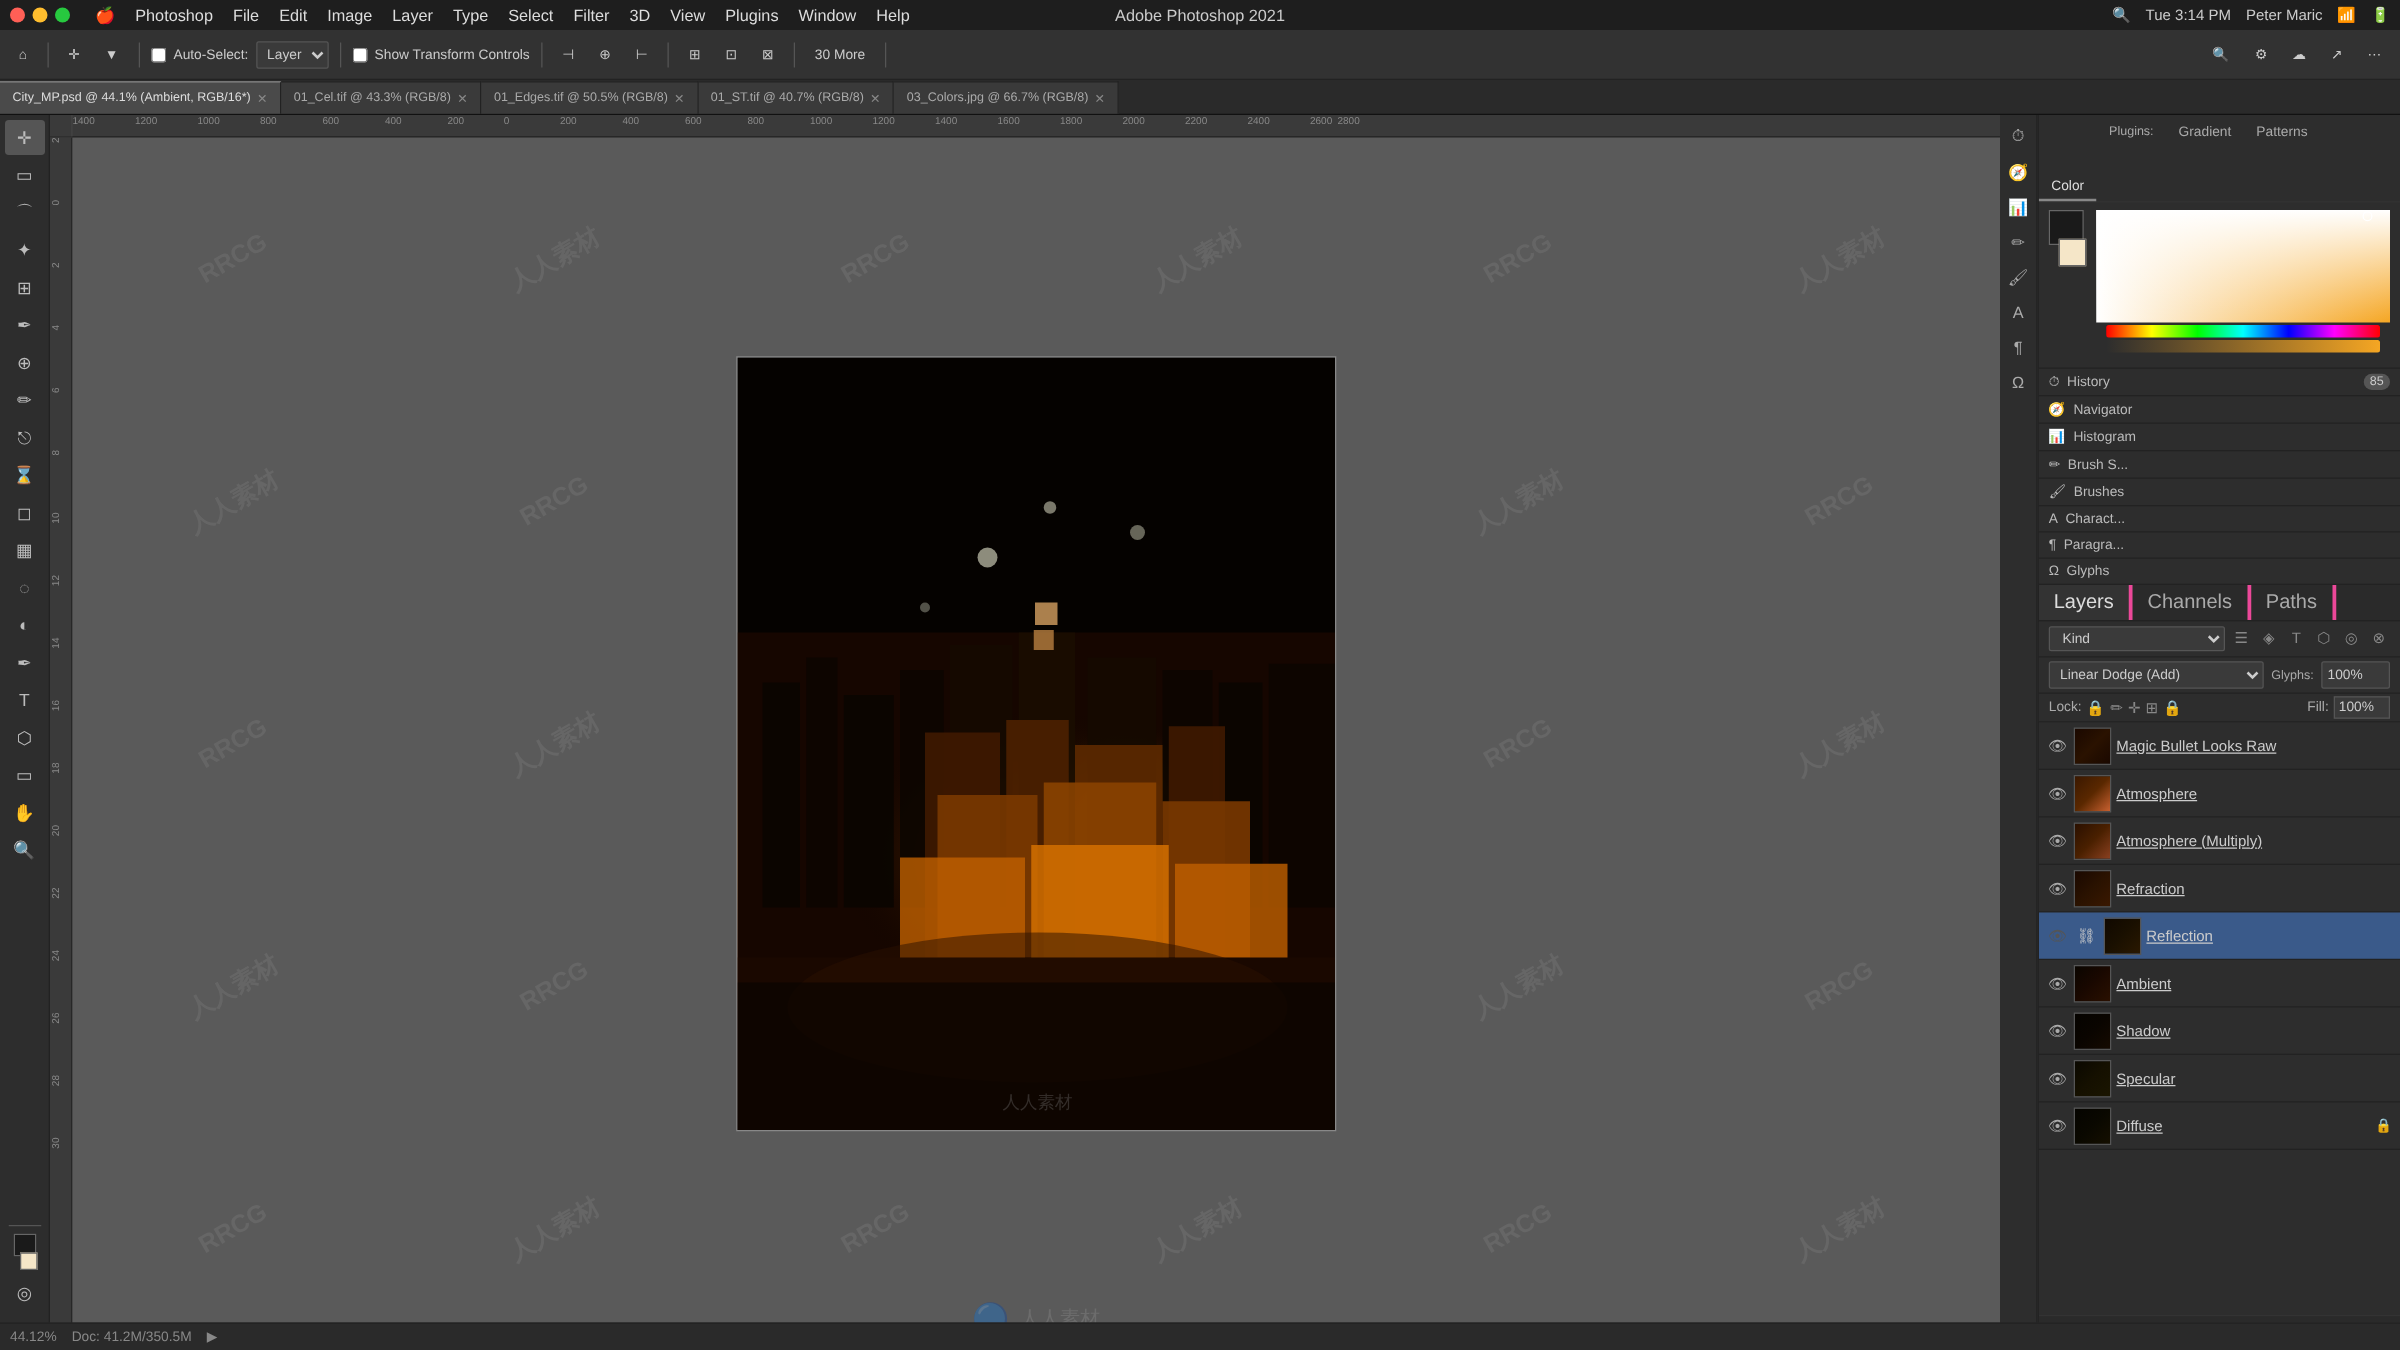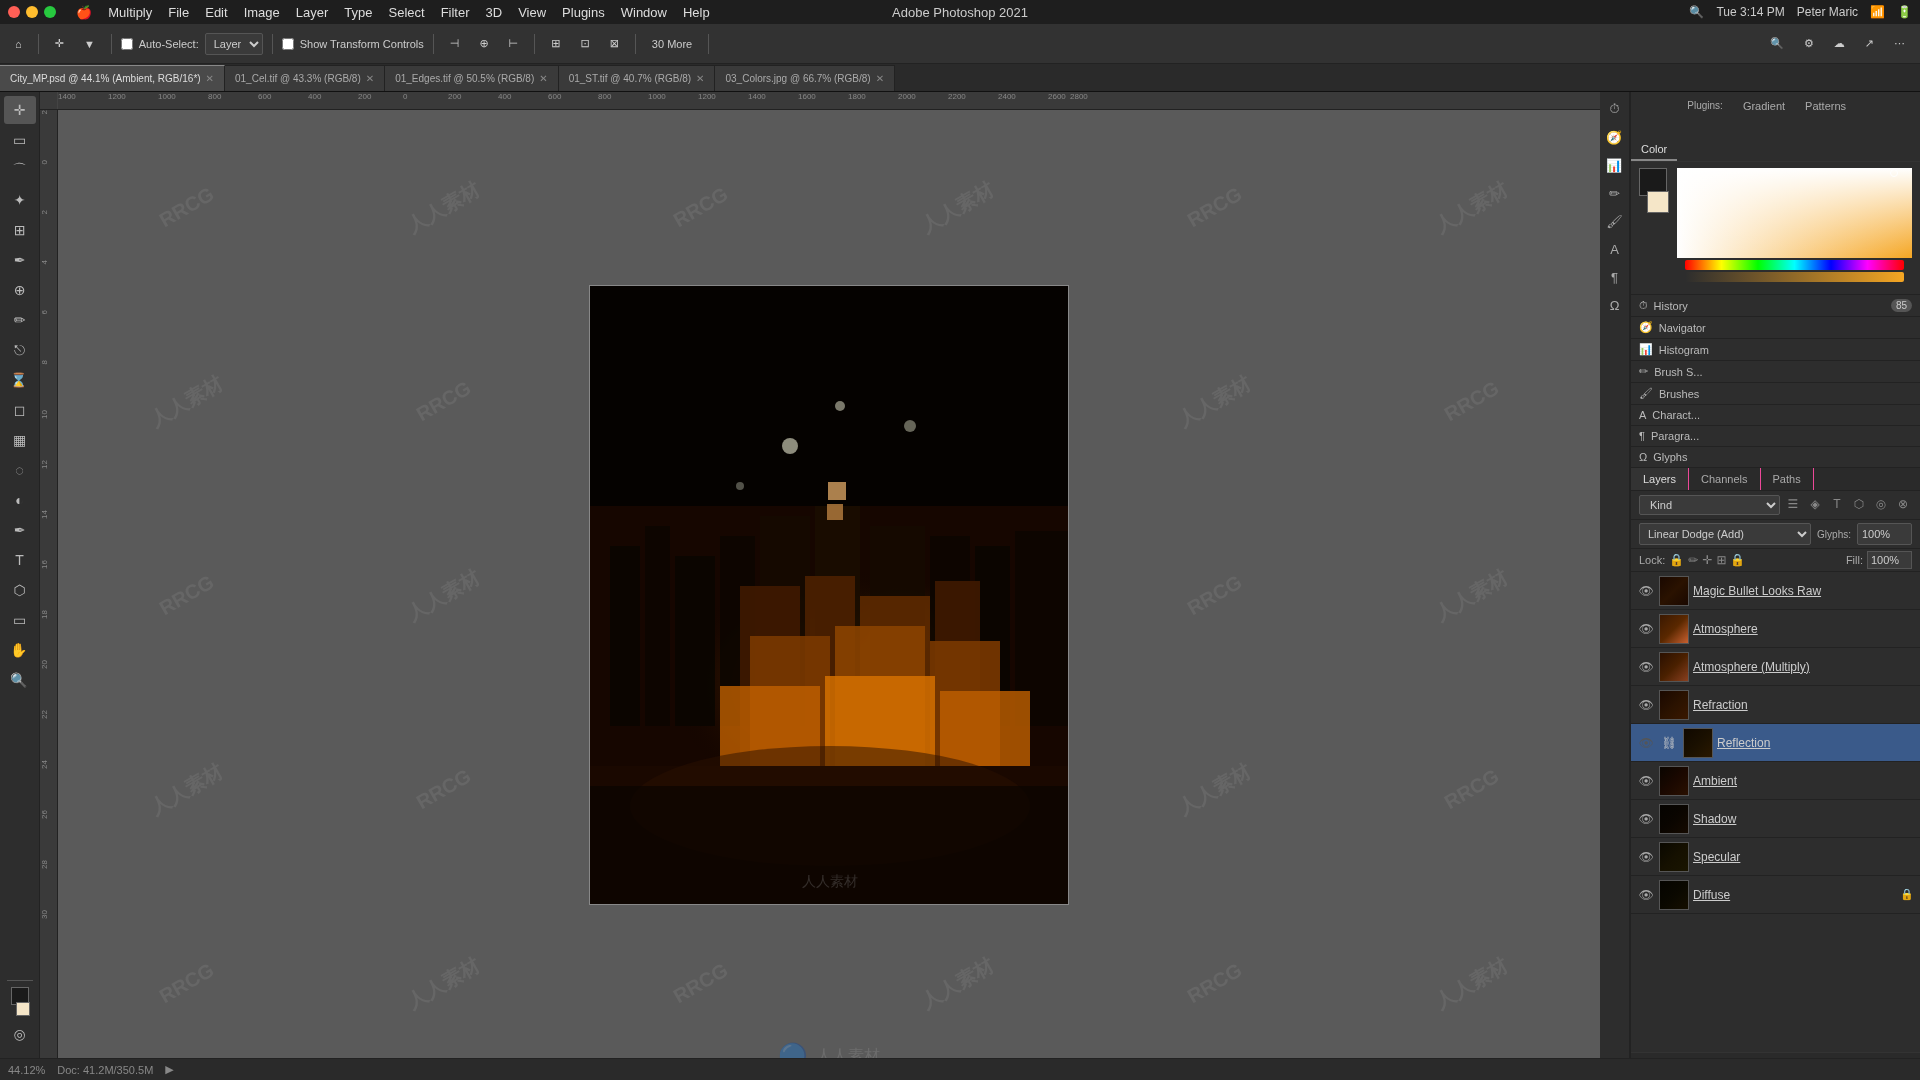--- a/index.html
+++ b/index.html
@@ -307,24 +307,24 @@
       flex-direction: column;
       overflow: hidden;
     }
     .layers-tabs {
       display: flex;
       background: #2a2a2a;
       border-bottom: 1px solid #222;
     }
     .layers-tab {
       padding: 5px 12px;
-      font-size: 11px;
+      font-size: 16px;
       cursor: pointer;
       color: #aaa;
-      border-right: 1px solid #ec4899;
+      border-right: 3px solid #ec4899;
     }
     .layers-tab.active { color: #ddd; background: #333; }
 
     .layers-controls {
       padding: 4px 8px;
       display: flex;
       align-items: flex-start;
       gap: 4px;
       border-bottom: 1px solid #222;
     }
@@ -557,21 +557,21 @@
 <body>
 
 <div id="menubar">
   <div class="mac-dots">
     <div class="mac-dot red"></div>
     <div class="mac-dot yellow"></div>
     <div class="mac-dot green"></div>
   </div>
   <div class="menubar-items">
     <span>🍎</span>
-    <span>Multiply</span>
+    <span>Photoshop</span>
     <span>File</span>
     <span>Edit</span>
     <span>Image</span>
     <span>Layer</span>
     <span>Type</span>
     <span>Select</span>
     <span>Filter</span>
     <span>3D</span>
     <span>View</span>
     <span>Plugins</span>

